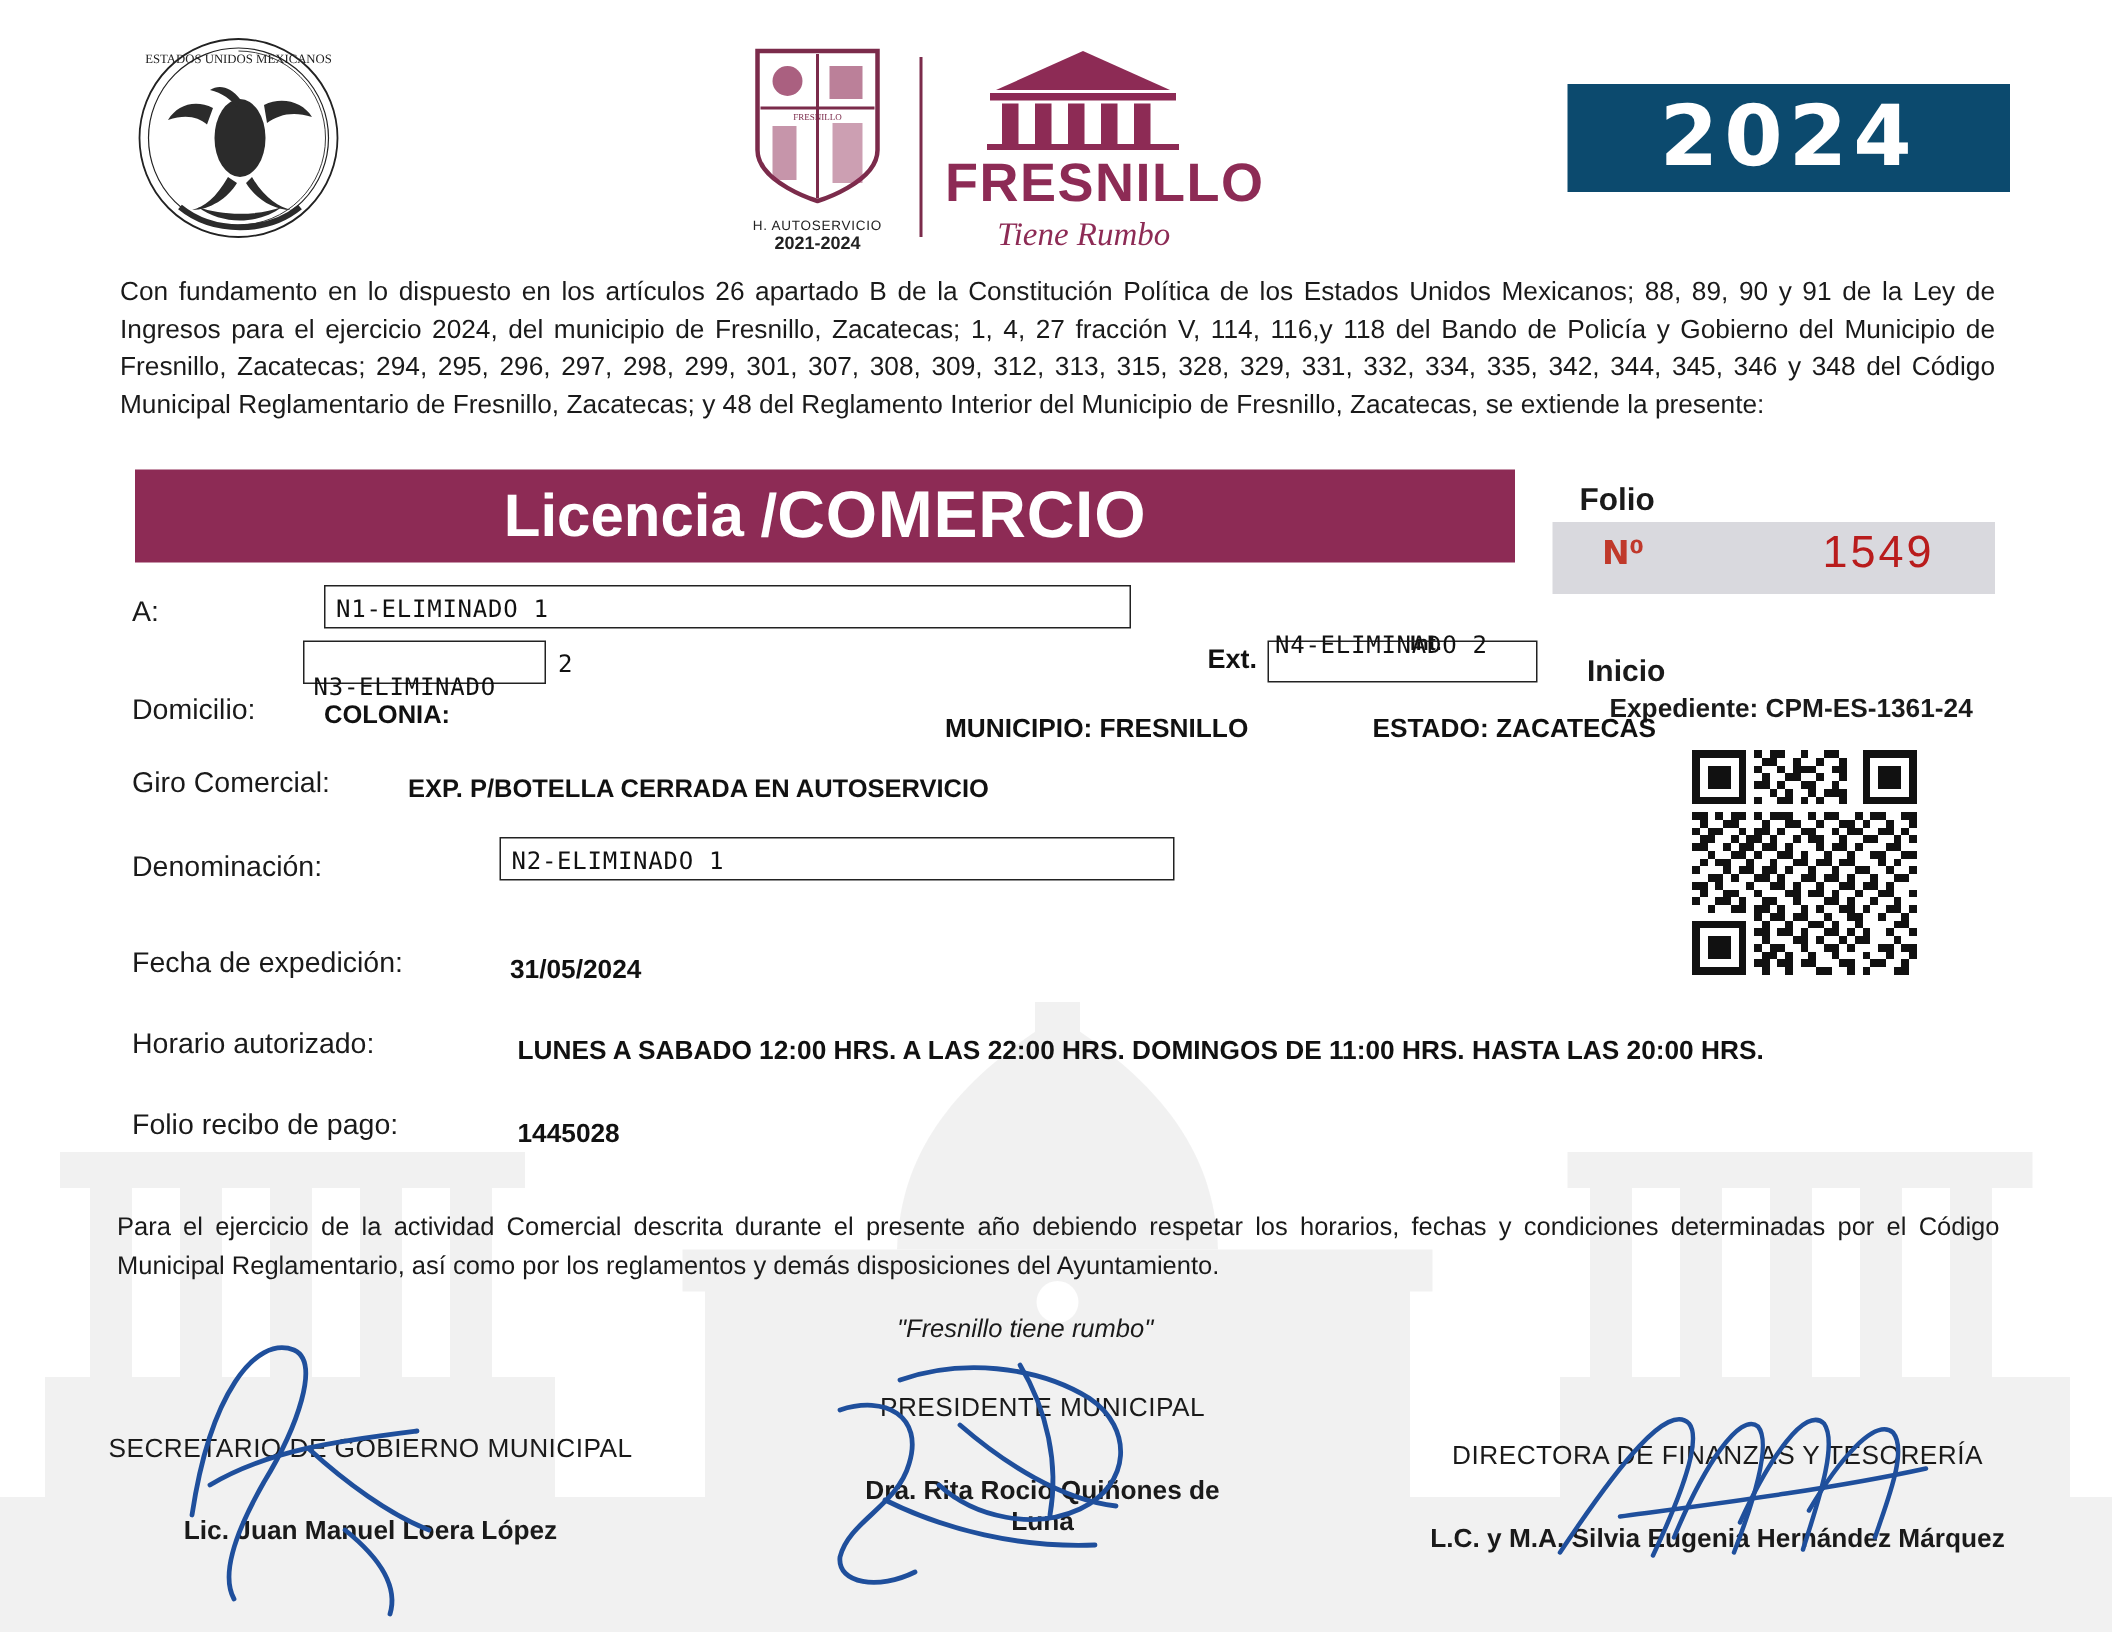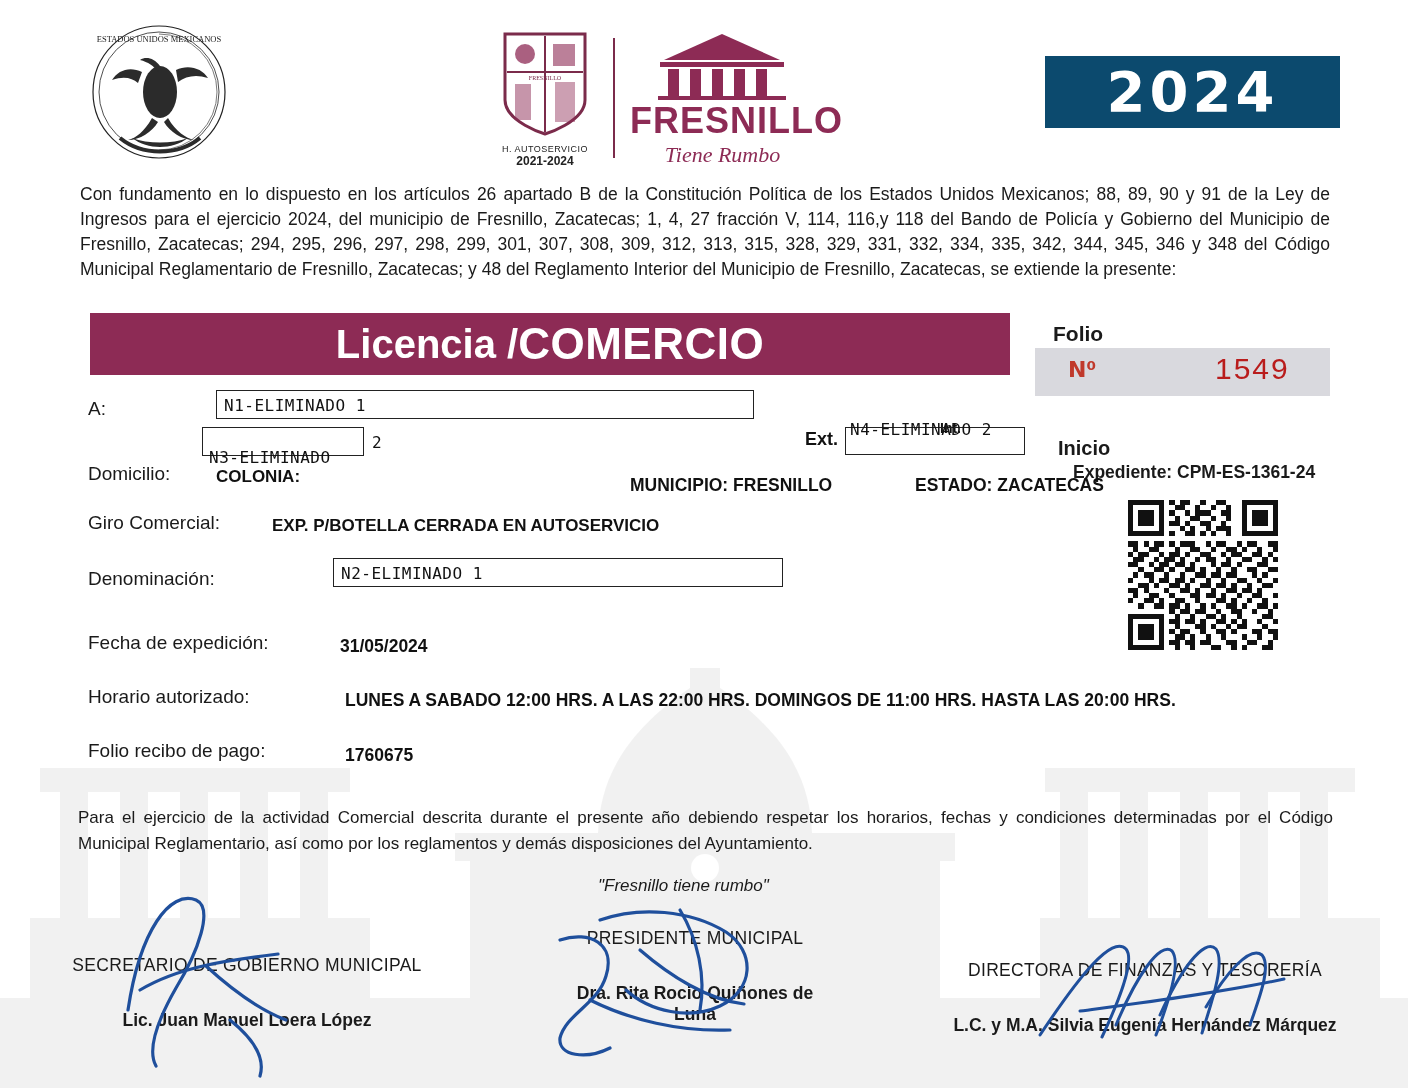--- a/index.html
+++ b/index.html
@@ -285,21 +285,21 @@
   <div class="f-den-box boxed"></div>
   <div class="val mono f-den-val">N2-ELIMINADO 1</div>
 
   <div class="lbl f-fecha-label">Fecha de expedición:</div>
   <div class="val f-fecha-val">31/05/2024</div>
 
   <div class="lbl f-hor-label">Horario autorizado:</div>
   <div class="val f-hor-val">LUNES A SABADO 12:00 HRS. A LAS 22:00 HRS. DOMINGOS DE 11:00 HRS. HASTA LAS 20:00 HRS.</div>
 
   <div class="lbl f-folio-label">Folio recibo de pago:</div>
-  <div class="val f-folio-val">1760675</div>
+  <div class="val f-folio-val">1445028</div>
 
   <svg class="qr" viewBox="0 0 29 29" shape-rendering="crispEdges">
     <rect width="29" height="29" fill="#ffffff"></rect>
     <g fill="#111">
       <path d="M0 0h7v7h-7z M1 1v5h5v-5z"></path>
       <rect x="2" y="2" width="3" height="3"></rect>
       <path d="M22 0h7v7h-7z M23 1v5h5v-5z"></path>
       <rect x="24" y="2" width="3" height="3"></rect>
       <path d="M0 22h7v7h-7z M1 23v5h5v-5z"></path>
       <rect x="2" y="24" width="3" height="3"></rect>

